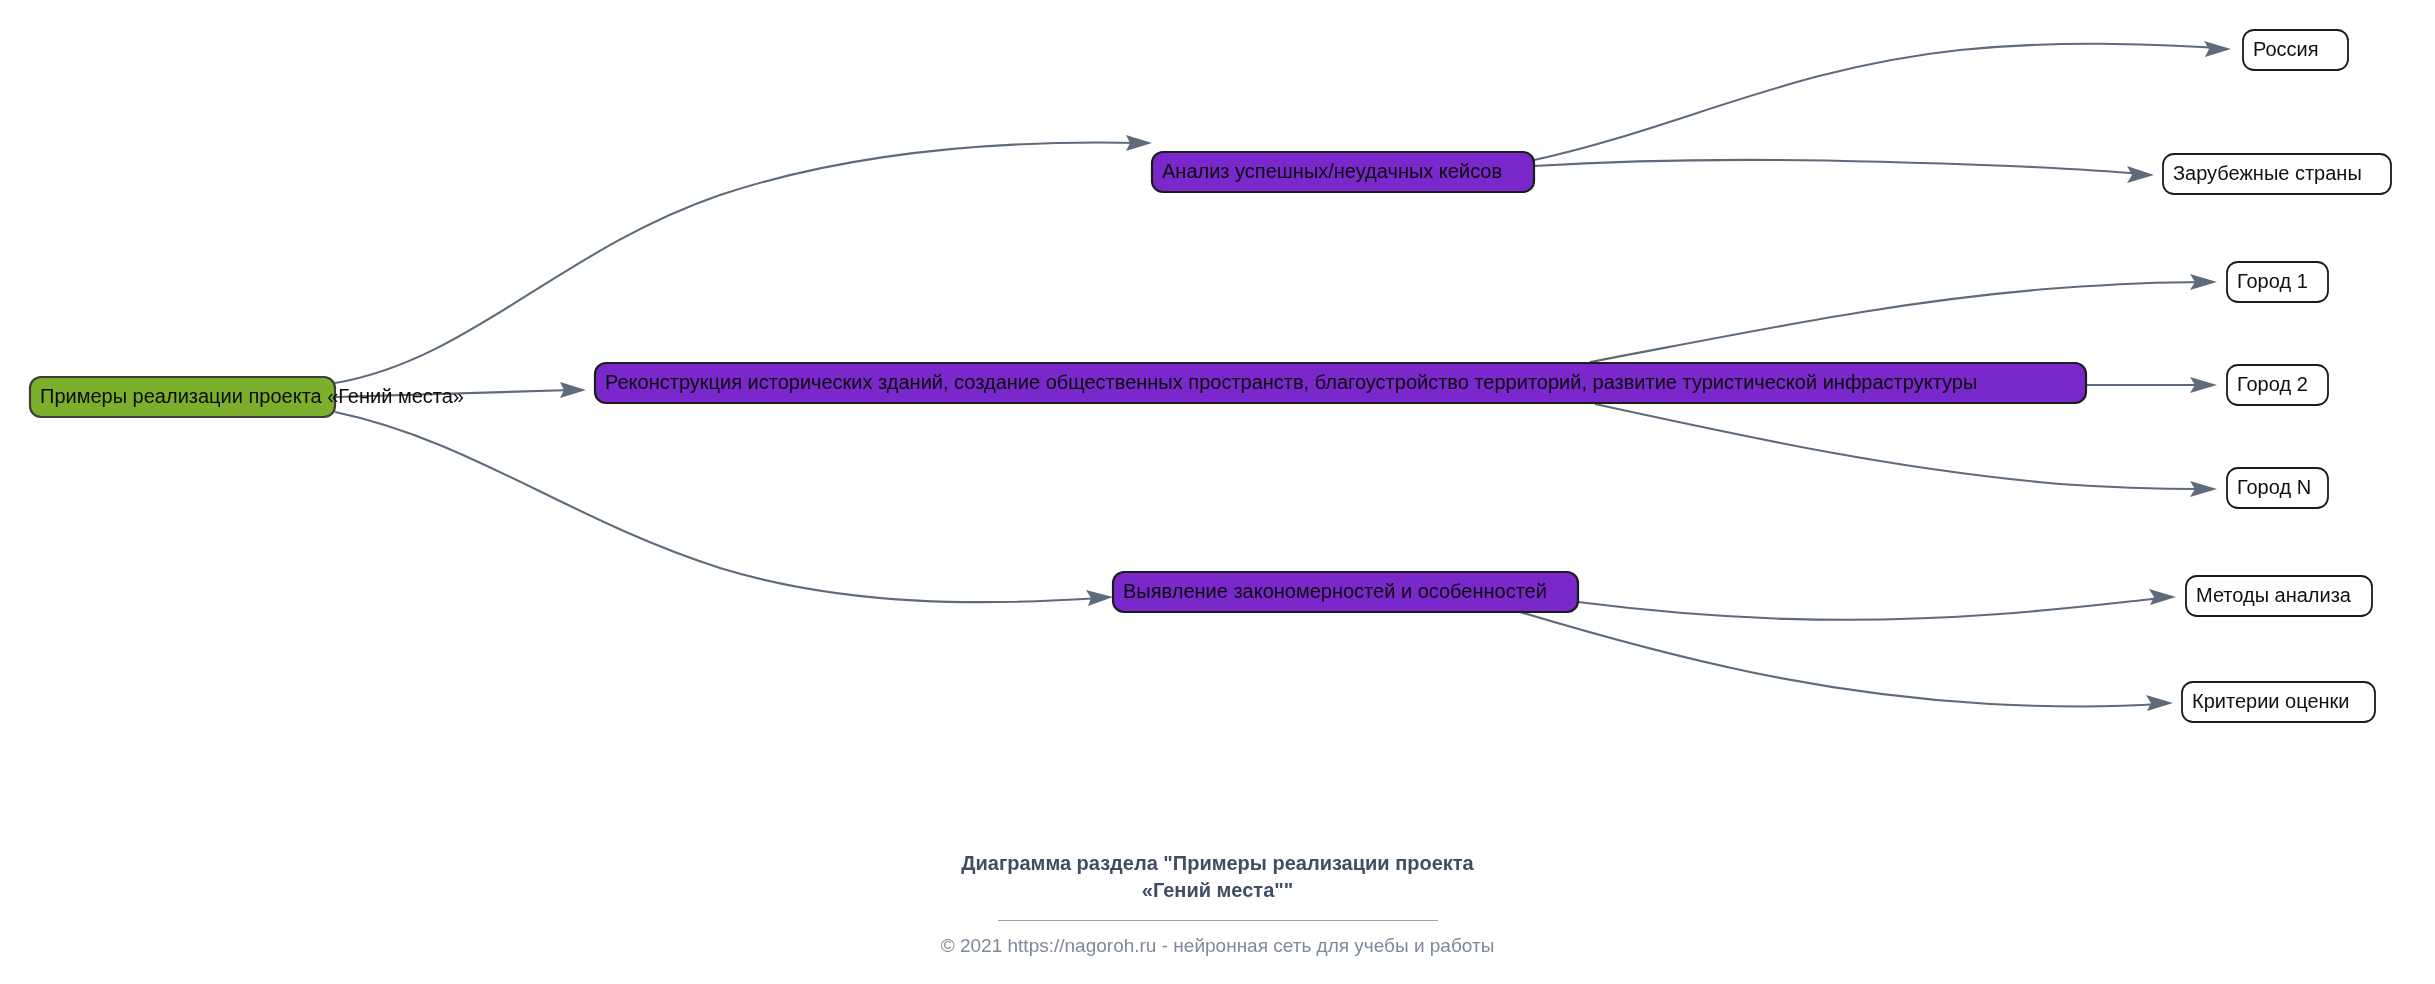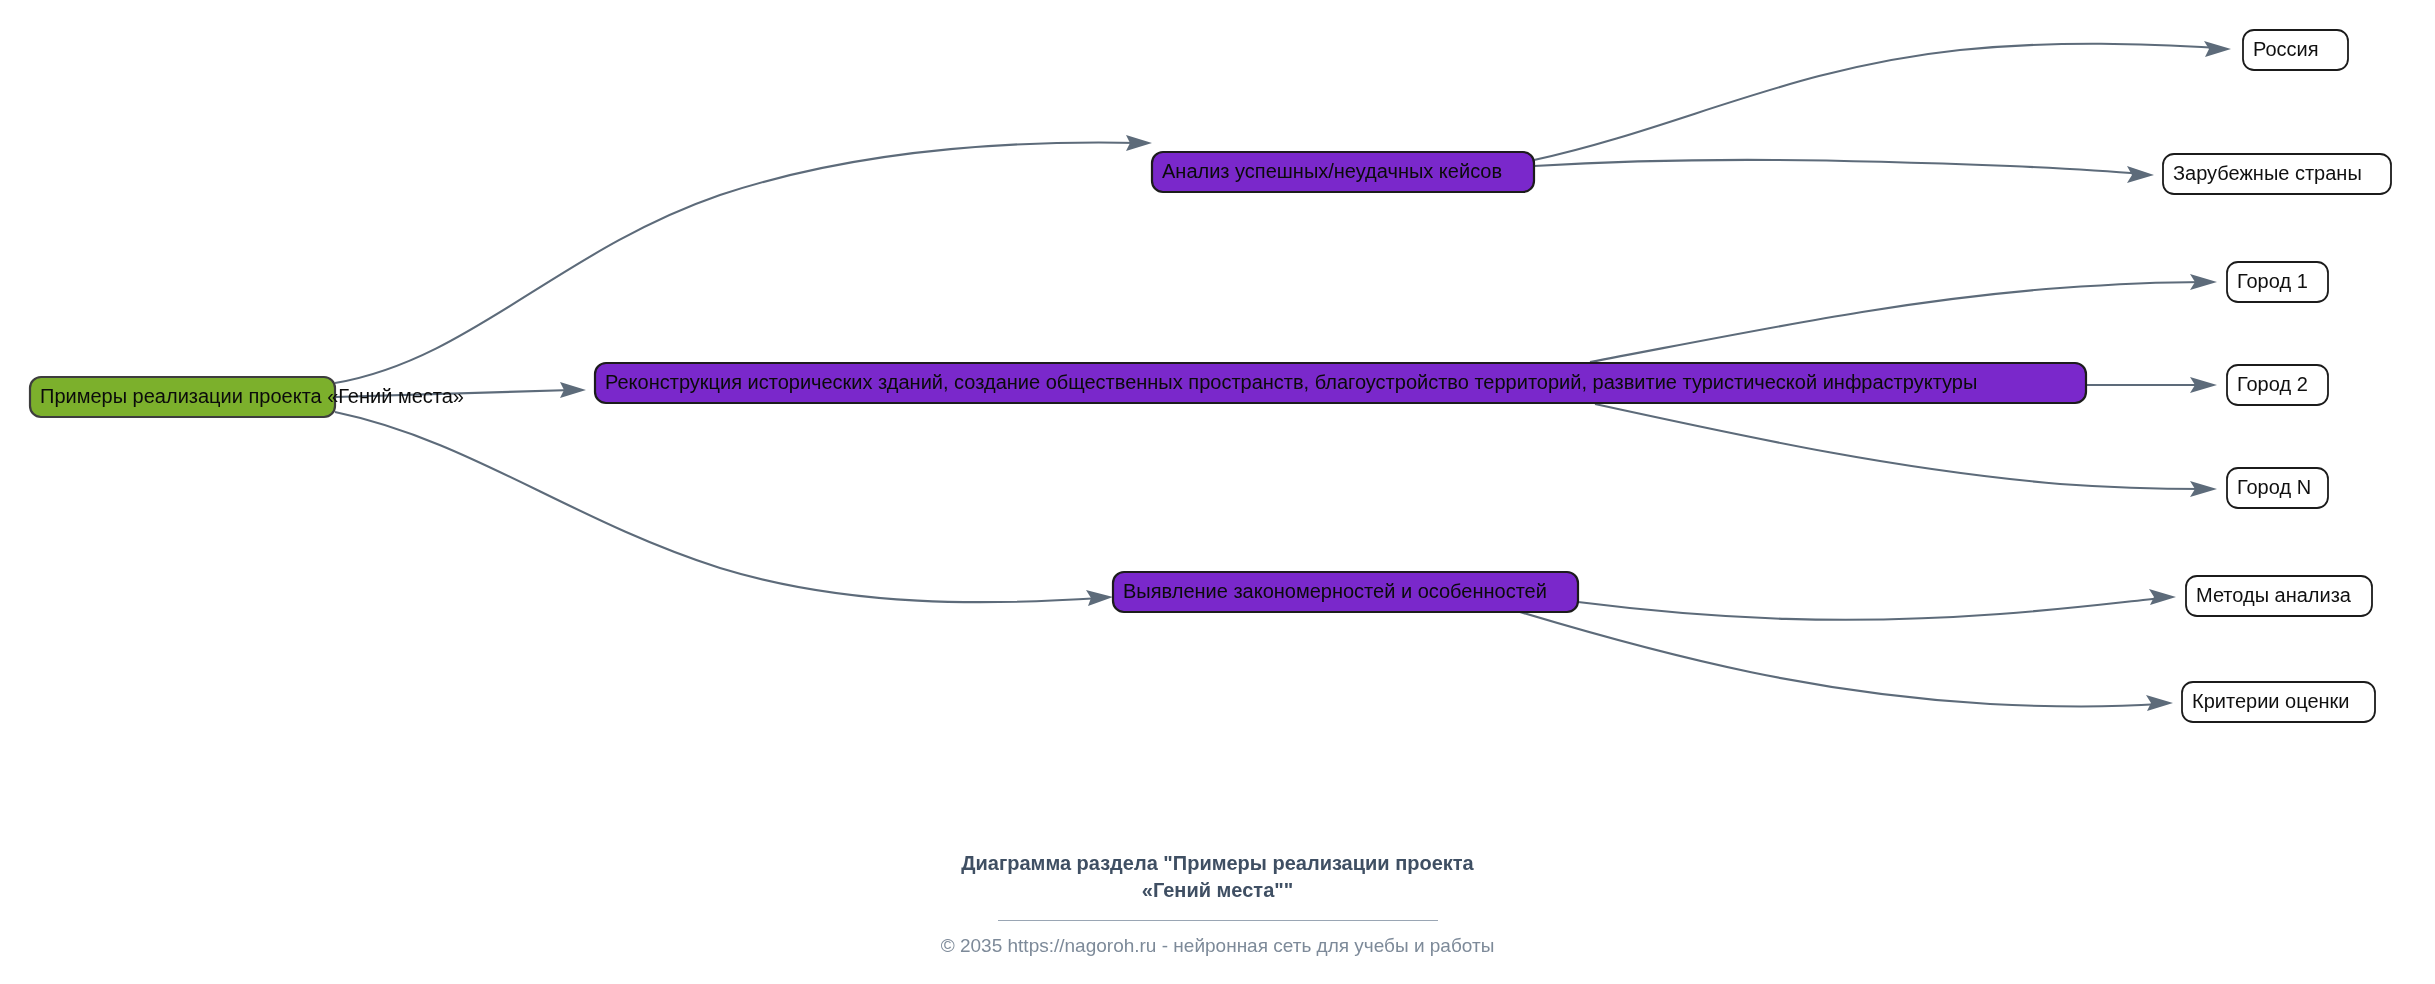--- a/index.html
+++ b/index.html
@@ -193,16 +193,16 @@
     </g>
 
   </svg>
 
   <div class="caption-block">
     <div class="caption-title">
       <div>Диаграмма раздела "Примеры реализации проекта</div>
       <div>«Гений места""</div>
     </div>
     <div class="caption-divider"></div>
-    <p class="caption-footer">© 2035 https://nagoroh.ru - нейронная сеть для учебы и работы</p>
+    <p class="caption-footer">© 2021 https://nagoroh.ru - нейронная сеть для учебы и работы</p>
   </div>
 
 </div>
 
 </body></html>

